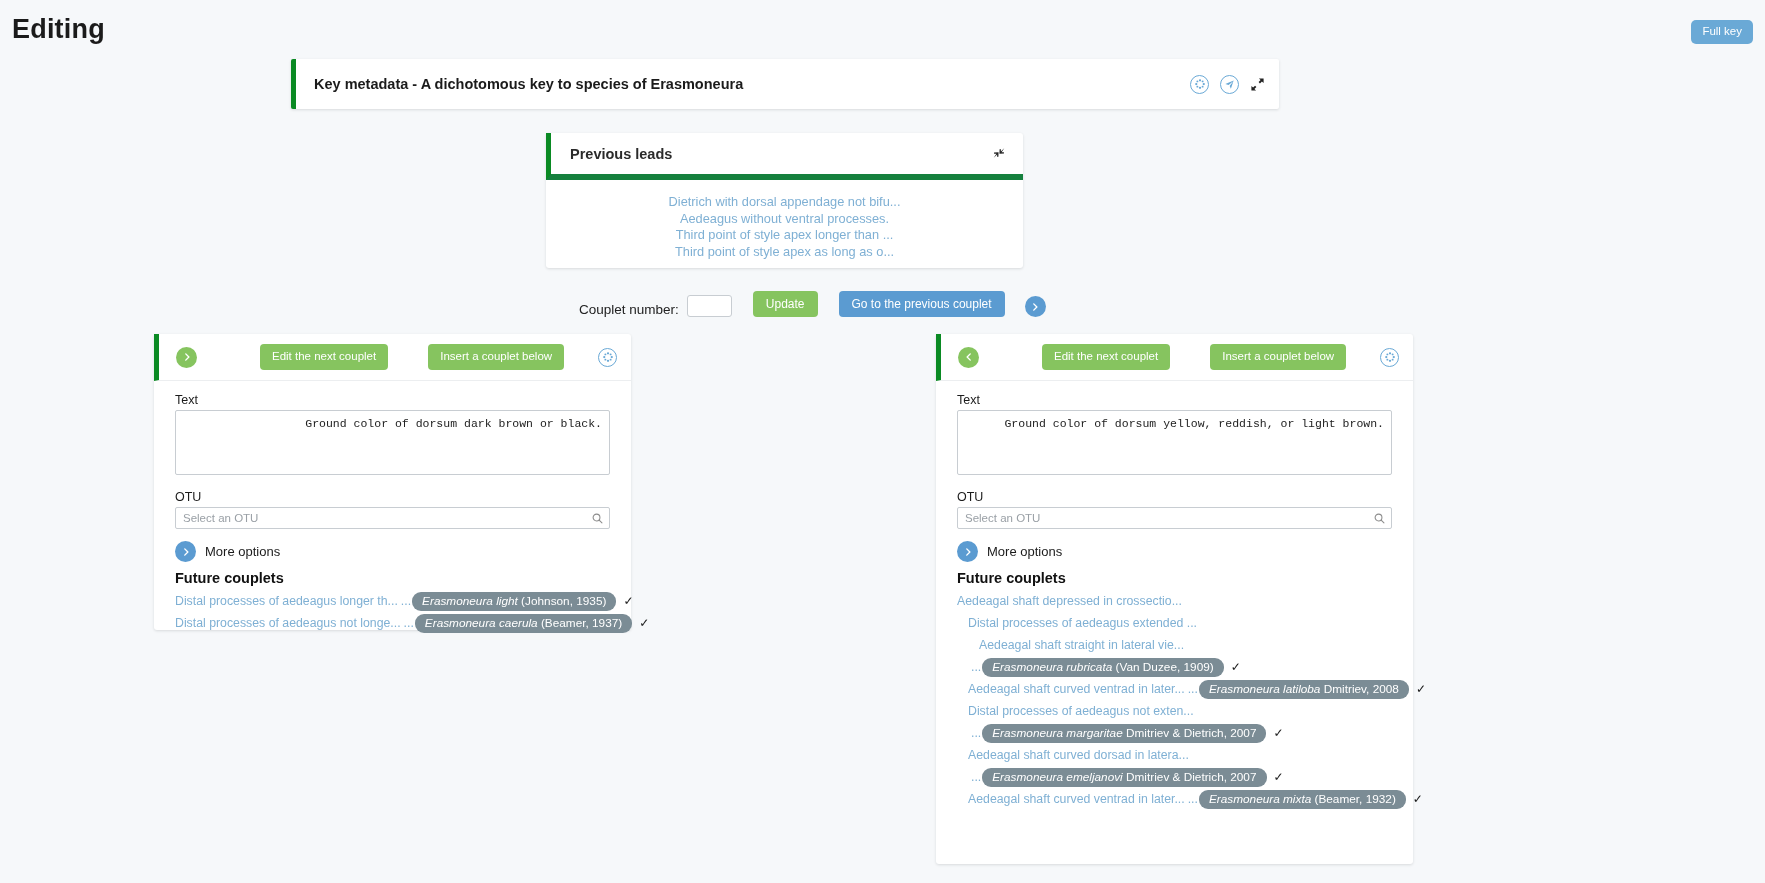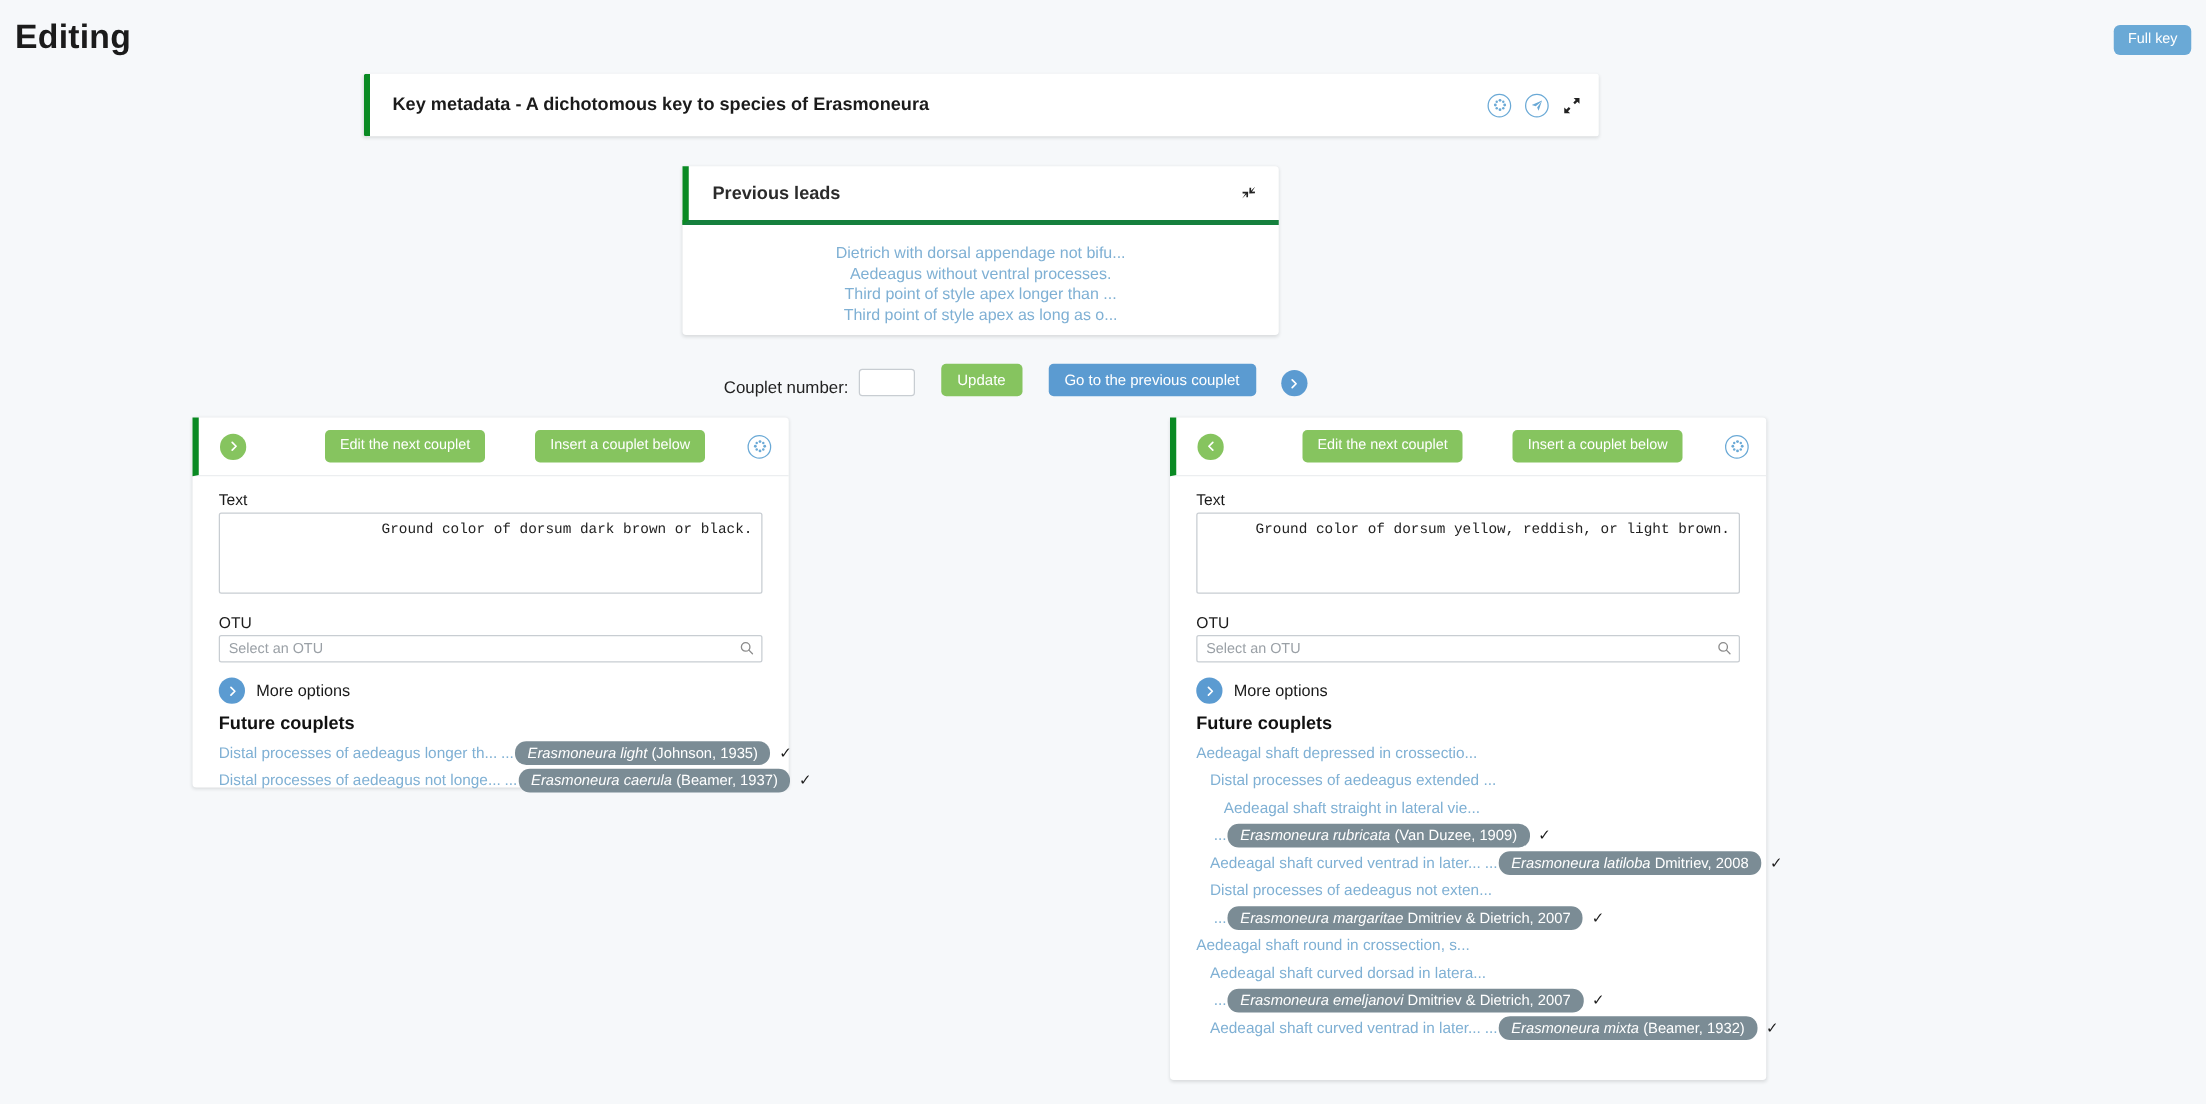--- a/index.html
+++ b/index.html
@@ -44,21 +44,21 @@
   .circ-icon svg { display: block; }
   .expand-icon { width: 15px; height: 15px; cursor: pointer; color: #222; }
 
   
   .leads-card {
     position: absolute; left: 546px; top: 133px; width: 477px; height: 135px;
     background: #fff; border-radius: 3px; box-shadow: 0 1px 3px rgba(16,22,26,.13);
   }
   .leads-head {
     height: 47px; display: flex; align-items: center;
-    border-left: 5px solid #0a8a23; border-bottom: 4px solid #15803d;
+    border-left: 5px solid #0a8a23; border-bottom: 6px solid #15803d;
   }
   .leads-head h2 { margin: 0 0 0 19px; font-size: 14.5px; font-weight: 700; }
   .leads-collapse { margin-left: auto; margin-right: 16px; }
   .leads-body { padding: 14px 10px 8px 10px; text-align: center; }
   .lead-line {
     color: #7fb0d4; font-size: 12.8px; line-height: 16.6px;
     cursor: pointer; white-space: nowrap;
   }
 
   
@@ -344,23 +344,20 @@
             <span class="check">✓</span>
           </div>
           <div class="future-item indent-1">
             <span class="fi-text">Distal processes of aedeagus not exten...</span>
           </div>
           <div class="future-item indent-1">
             <span class="fi-dots">...</span>
             <span class="otu-chip"><i>Erasmoneura margaritae</i> Dmitriev &amp; Dietrich, 2007</span>
             <span class="check">✓</span>
           </div>
-          <div class="future-item indent-0">
-            <span class="fi-text">Aedeagal shaft round in crossection, s...</span>
-          </div>
           <div class="future-item indent-1">
             <span class="fi-text">Aedeagal shaft curved dorsad in latera...</span>
           </div>
           <div class="future-item indent-1">
             <span class="fi-dots">...</span>
             <span class="otu-chip"><i>Erasmoneura emeljanovi</i> Dmitriev &amp; Dietrich, 2007</span>
             <span class="check">✓</span>
           </div>
           <div class="future-item indent-1">
             <span class="fi-text">Aedeagal shaft curved ventrad in later...</span>

